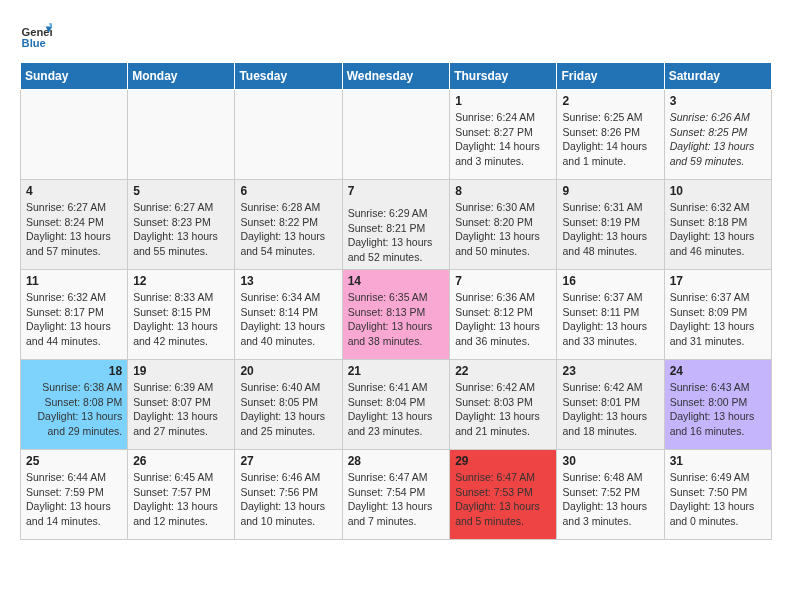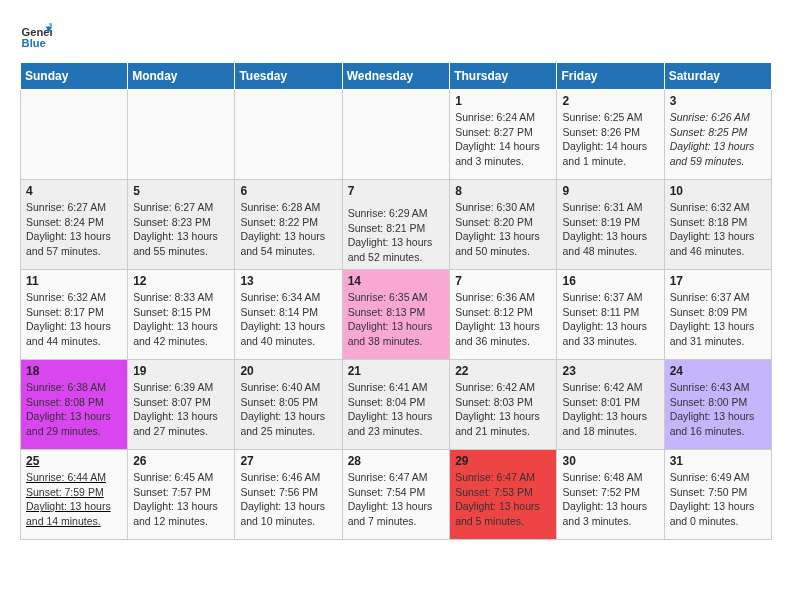--- a/index.html
+++ b/index.html
@@ -237,21 +237,21 @@
         </td>
         <td style="background: rgb(249, 249, 249);">
           <div class="day-number">17</div>
           <div class="day-info" style="white-space: pre-line;">Sunrise: 6:37 AM
 Sunset: 8:09 PM
 Daylight: 13 hours
 and 31 minutes.</div>
         </td>
       </tr>
       <tr>
-        <td style="background: #d946ef;">
+        <td style="background: #7dd3fc; text-align: right;">
           <div class="day-number">18</div>
           <div class="day-info" style="white-space: pre-line;">Sunrise: 6:38 AM
 Sunset: 8:08 PM
 Daylight: 13 hours
 and 29 minutes.</div>
         </td>
         <td style="background: rgb(239, 239, 239);">
           <div class="day-number">19</div>
           <div class="day-info" style="white-space: pre-line;">Sunrise: 6:39 AM
 Sunset: 8:07 PM
@@ -288,21 +288,21 @@
         </td>
         <td style="background: #c4b5fd; margin-top: 29px;">
           <div class="day-number">24</div>
           <div class="day-info" style="white-space: pre-line;">Sunrise: 6:43 AM
 Sunset: 8:00 PM
 Daylight: 13 hours
 and 16 minutes.</div>
         </td>
       </tr>
       <tr>
-        <td style="background: rgb(249, 249, 249); text-decoration: underline;">
+        <td style="background: rgb(249, 249, 249);">
           <div class="day-number">25</div>
           <div class="day-info" style="white-space: pre-line;">Sunrise: 6:44 AM
 Sunset: 7:59 PM
 Daylight: 13 hours
 and 14 minutes.</div>
         </td>
         <td style="background: rgb(249, 249, 249);">
           <div class="day-number">26</div>
           <div class="day-info" style="white-space: pre-line;">Sunrise: 6:45 AM
 Sunset: 7:57 PM

